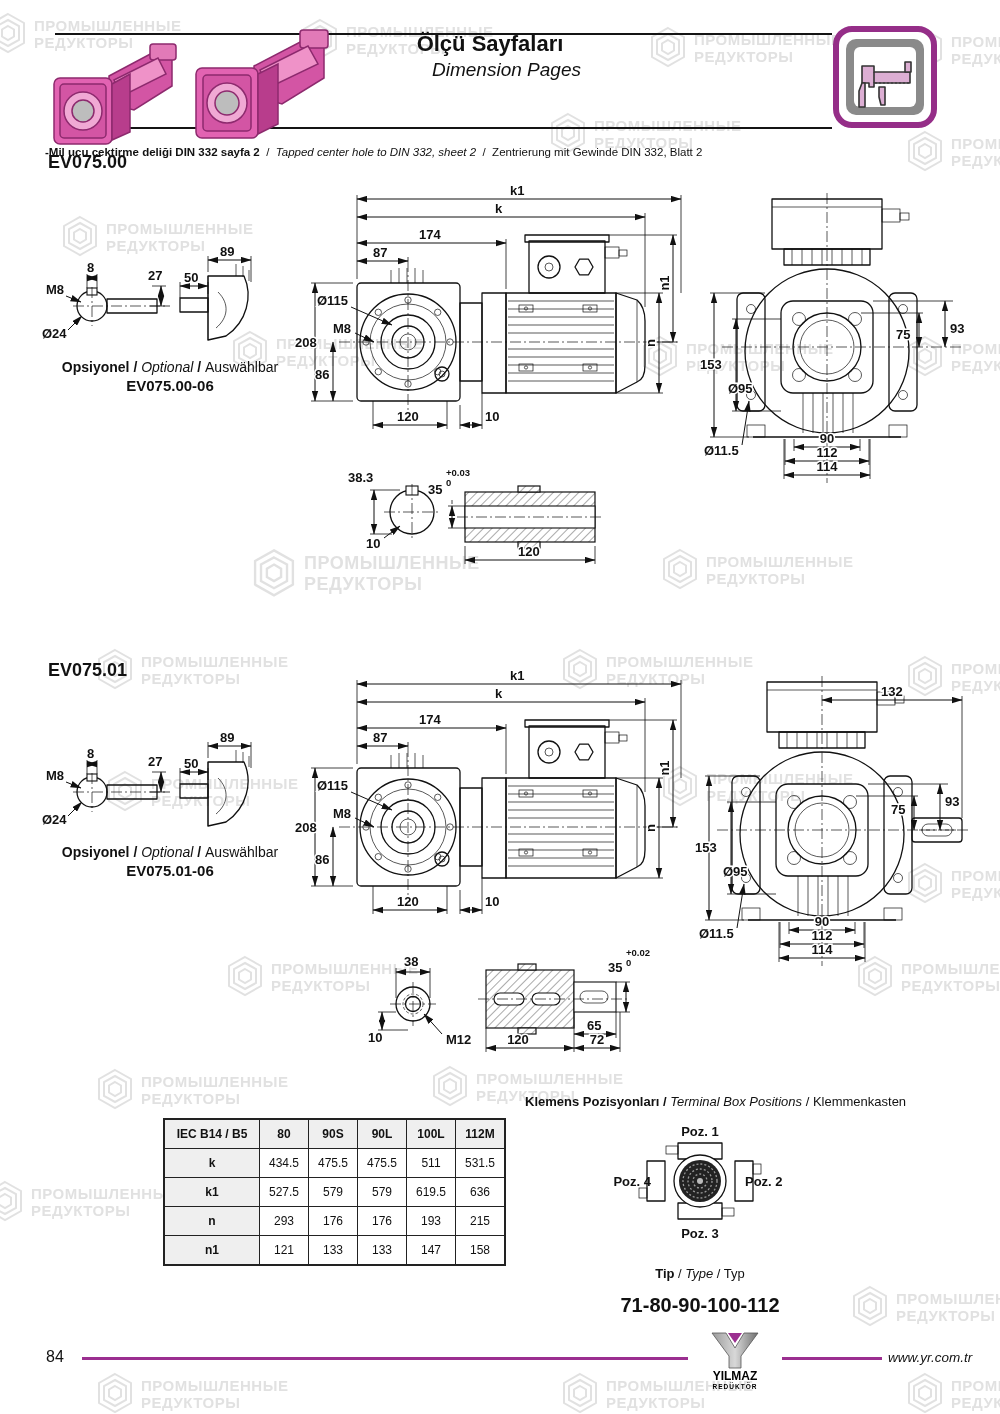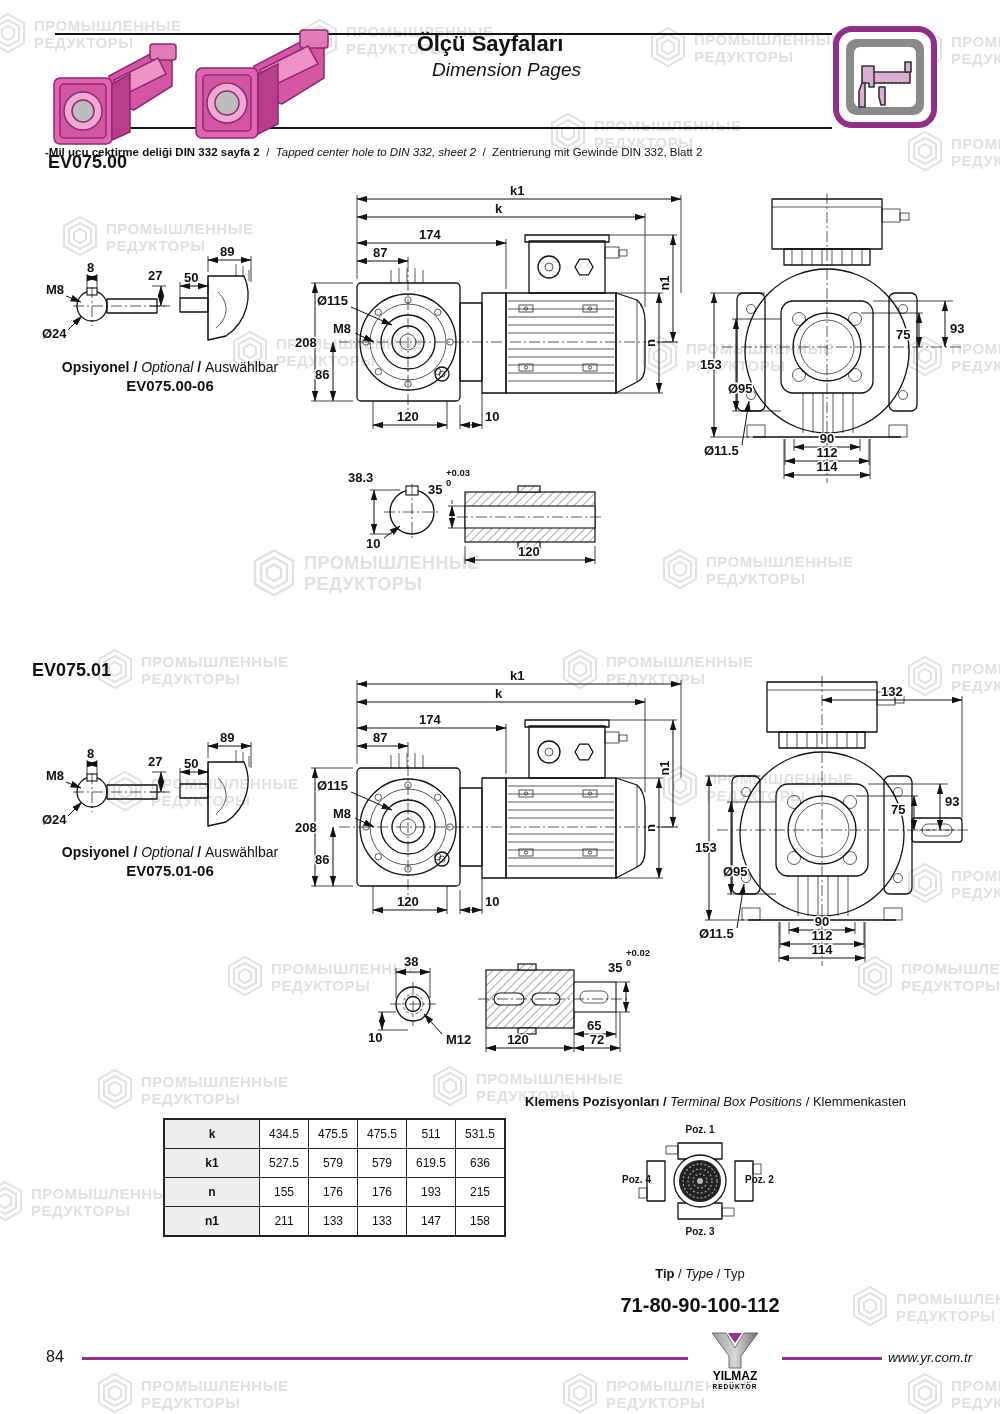--- a/index.html
+++ b/index.html
@@ -32,21 +32,21 @@
   .ht{fill:url(#hat);stroke:#111;stroke-width:1.2;}
   .dt{font:bold 13px "Liberation Sans",sans-serif;fill:#111;stroke:#fff;stroke-width:3px;paint-order:stroke;}
   .dts{font:bold 9.5px "Liberation Sans",sans-serif;fill:#111;stroke:#fff;stroke-width:2.5px;paint-order:stroke;}
   
   .dimtable{position:absolute;left:163px;top:1118px;border-collapse:collapse;z-index:2;}
   .dimtable td{border:1.5px solid #222;width:46px;height:26px;text-align:center;font-size:12px;}
   .dimtable td.rh{width:92px;font-weight:bold;background:#efefef;}
   .dimtable tr.hd td{font-weight:bold;background:#efefef;}
   .dimtable{border:2.5px solid #222;}
   
-  .tlab{position:absolute;font-size:10px;font-weight:bold;z-index:2;}
+  .tlab{position:absolute;font-size:13px;font-weight:bold;z-index:2;}
   .klem-title{position:absolute;left:525px;top:1094px;font-size:13px;z-index:2;}
   
   .fn{position:absolute;left:38px;top:1276px;font-size:11px;line-height:13.5px;z-index:2;}
   
   .pageno{position:absolute;left:46px;top:1348px;font-size:16px;z-index:2;}
   .prule{position:absolute;top:1357px;height:2.5px;background:#9b2f90;z-index:2;}
   .url{position:absolute;left:888px;top:1350px;font-size:13.5px;font-style:italic;z-index:2;}
 </style>
 </head>
 <body>
@@ -582,21 +582,21 @@
     <line class="dl" x1="125" y1="118" x2="255" y2="118" marker-start="url(#as)" marker-end="url(#ae)"></line>
     <text class="dt" x="8" y="40">38.3</text>
     <text class="dt" x="26" y="106">10</text>
     <text class="dt" x="88" y="52">35</text>
     <text class="dts" x="106" y="34">+0.03</text>
     <text class="dts" x="106" y="44">0</text>
     <text class="dt" x="178" y="114">120</text>
   </svg>
 
   
-  <div class="sec-title" style="left:32px;top:660px">EV075.01</div>
+  <div class="sec-title" style="left:48px;top:660px">EV075.01</div>
 
   <svg class="abs" style="left:40px;top:728px;z-index:2" width="260" height="120">
     <use href="#gm-opt"></use>
     <text class="dt" x="6" y="52">M8</text>
     <text class="dt" x="47" y="30">8</text>
     <text class="dt" x="108" y="38">27</text>
     <text class="dt" x="2" y="96">Ø24</text>
     <text class="dt" x="144" y="40">50</text>
     <text class="dt" x="180" y="14">89</text>
   </svg>
@@ -678,47 +678,55 @@
     <text class="dts" x="258" y="14">+0.02</text>
     <text class="dts" x="258" y="24">0</text>
     <text class="dt" x="219" y="88">65</text>
     <text class="dt" x="150" y="102" text-anchor="middle">120</text>
     <text class="dt" x="229" y="102" text-anchor="middle">72</text>
   </svg>
 
   
   <table class="dimtable">
     <tbody>
+        <tr class="hd">
+      <td class="rh">IEC B14 / B5</td>
+      <td>80</td>
+      <td>90S</td>
+      <td>90L</td>
+      <td>100L</td>
+      <td>112M</td>
+    </tr>
     <tr>
       <td class="rh">k</td>
       <td>434.5</td>
       <td>475.5</td>
       <td>475.5</td>
       <td>511</td>
       <td>531.5</td>
     </tr>
     <tr>
       <td class="rh">k1</td>
       <td>527.5</td>
       <td>579</td>
       <td>579</td>
       <td>619.5</td>
       <td>636</td>
     </tr>
     <tr>
       <td class="rh">n</td>
-      <td>155</td>
+      <td>293</td>
       <td>176</td>
       <td>176</td>
       <td>193</td>
       <td>215</td>
     </tr>
     <tr>
       <td class="rh">n1</td>
-      <td>211</td>
+      <td>121</td>
       <td>133</td>
       <td>133</td>
       <td>147</td>
       <td>158</td>
     </tr>
   </tbody>
     </table>
 
   
   <div class="klem-title">

